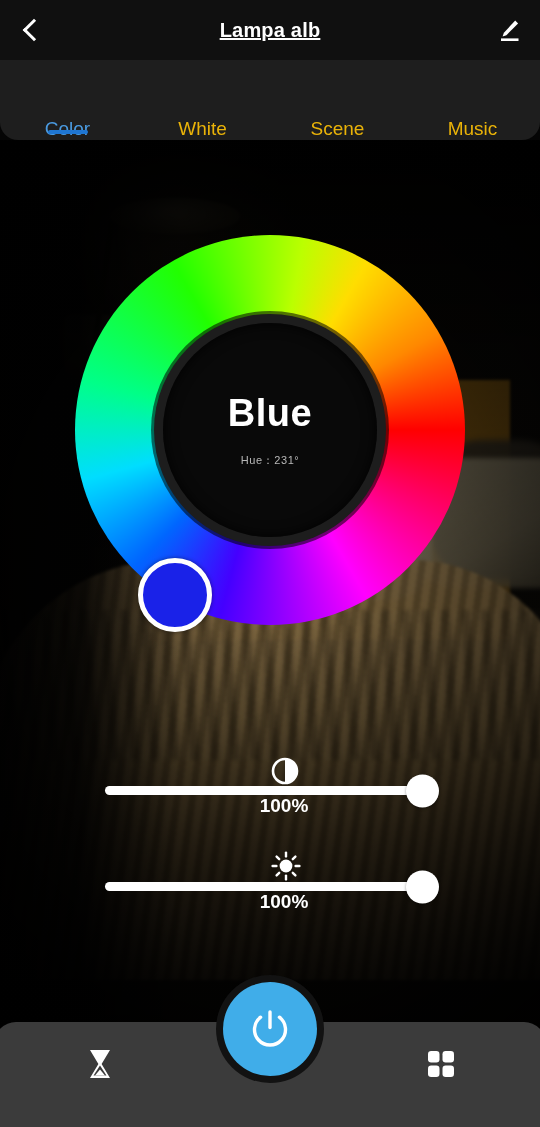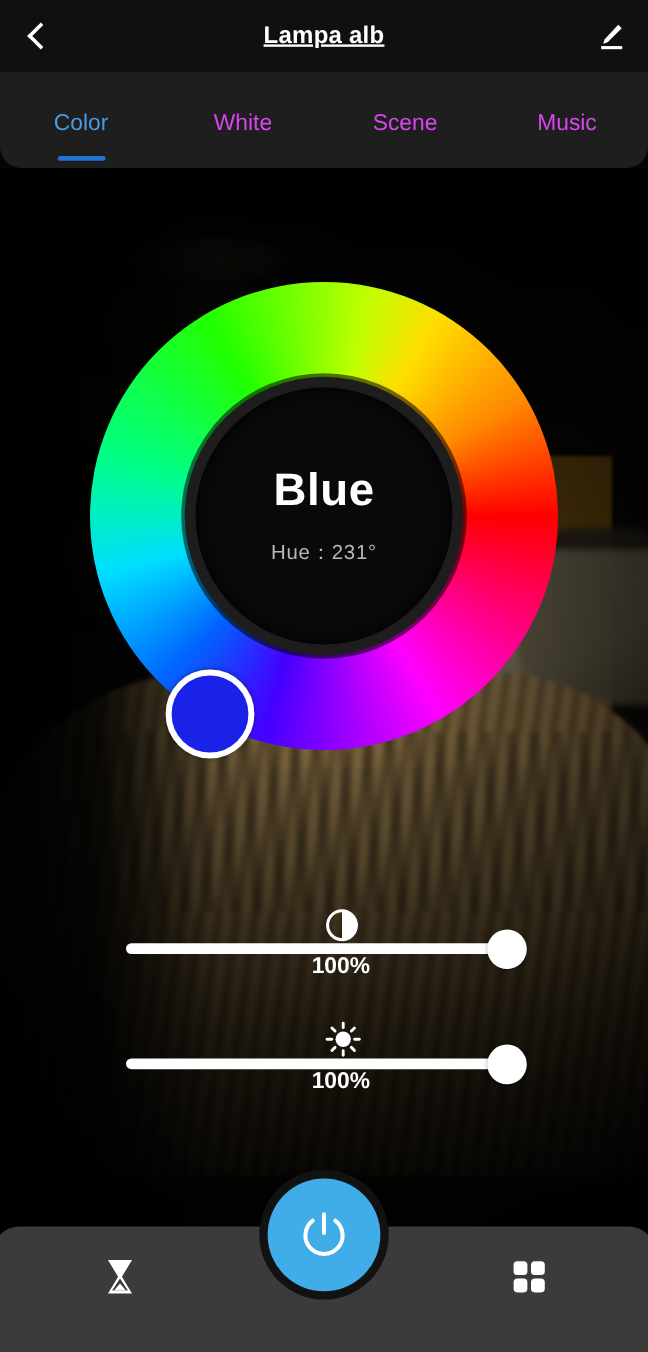--- a/index.html
+++ b/index.html
@@ -151,26 +151,26 @@
   .tabbar {
     position:absolute; left:0; top:60px; width:540px; height:80px;
     background:#1e1e1e;
     border-radius:0 0 18px 18px;
     display:flex; align-items:flex-start;
     z-index:20;
   }
   .tab {
     flex:1; height:80px;
     display:flex; flex-direction:column;
-    align-items:center; justify-content:center;
+    align-items:center; justify-content:flex-end;
     position:relative;
     cursor:pointer;
   }
   .tab-label {
-    color:#d946ef; font-size:19px;
+    color:#eab308; font-size:19px;
     padding-top:6px;
   }
   .tab.active .tab-label { color:#4a9ae0; }
   .tab-underline {
     position:absolute; bottom:6px; left:50%;
     transform:translateX(-50%);
     width:40px; height:4px;
     border-radius:2px;
     background:#1f76d2;
     display:none;
@@ -214,21 +214,21 @@
     background:#090909;
     display:flex; flex-direction:column;
     align-items:center; justify-content:center;
     box-shadow:inset 0 0 14px rgba(0,0,0,0.9);
   }
   .color-name {
     color:#ffffff; font-size:38px; font-weight:bold;
     letter-spacing:0.5px;
   }
   .hue-value {
-    color:#b8b8b8; font-size:17px;
+    color:#b8b8b8; font-size:11px;
     margin-top:18px;
     letter-spacing:0.6px;
   }
   .wheel-handle {
     position:absolute; left:138px; top:418px;
     width:74px; height:74px;
     border-radius:50%;
     background:#1a22e8;
     border:5px solid #ffffff;
     cursor:pointer;

